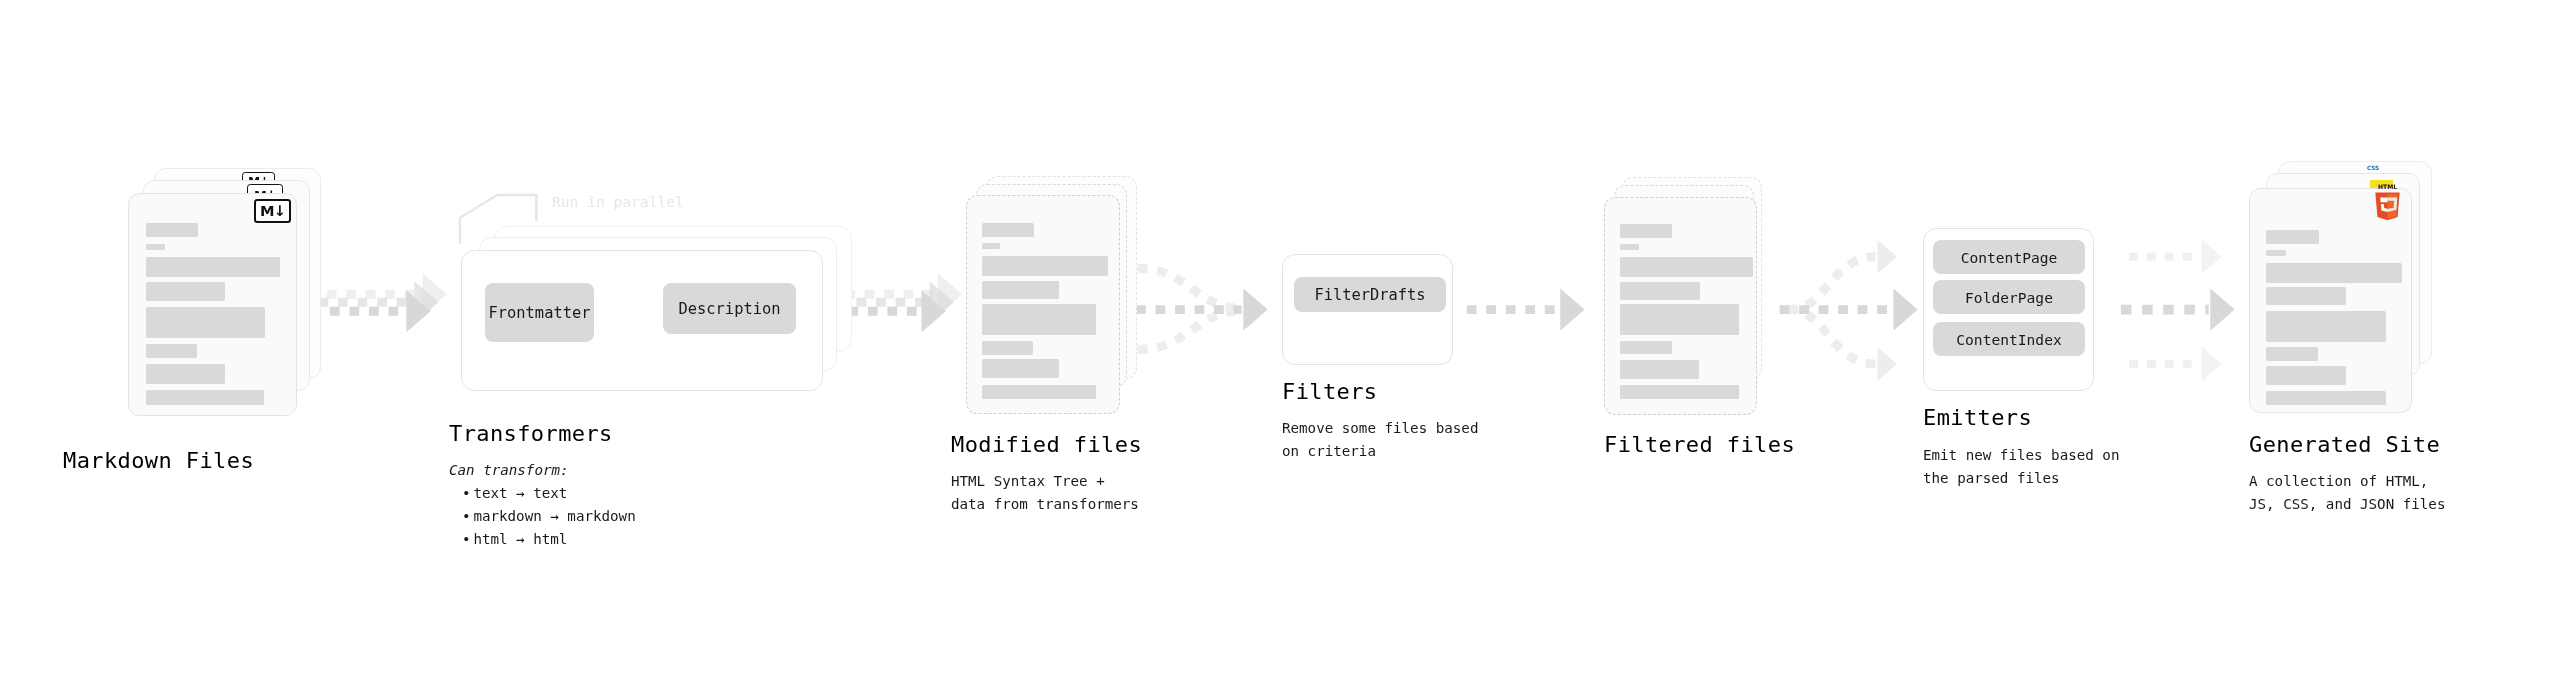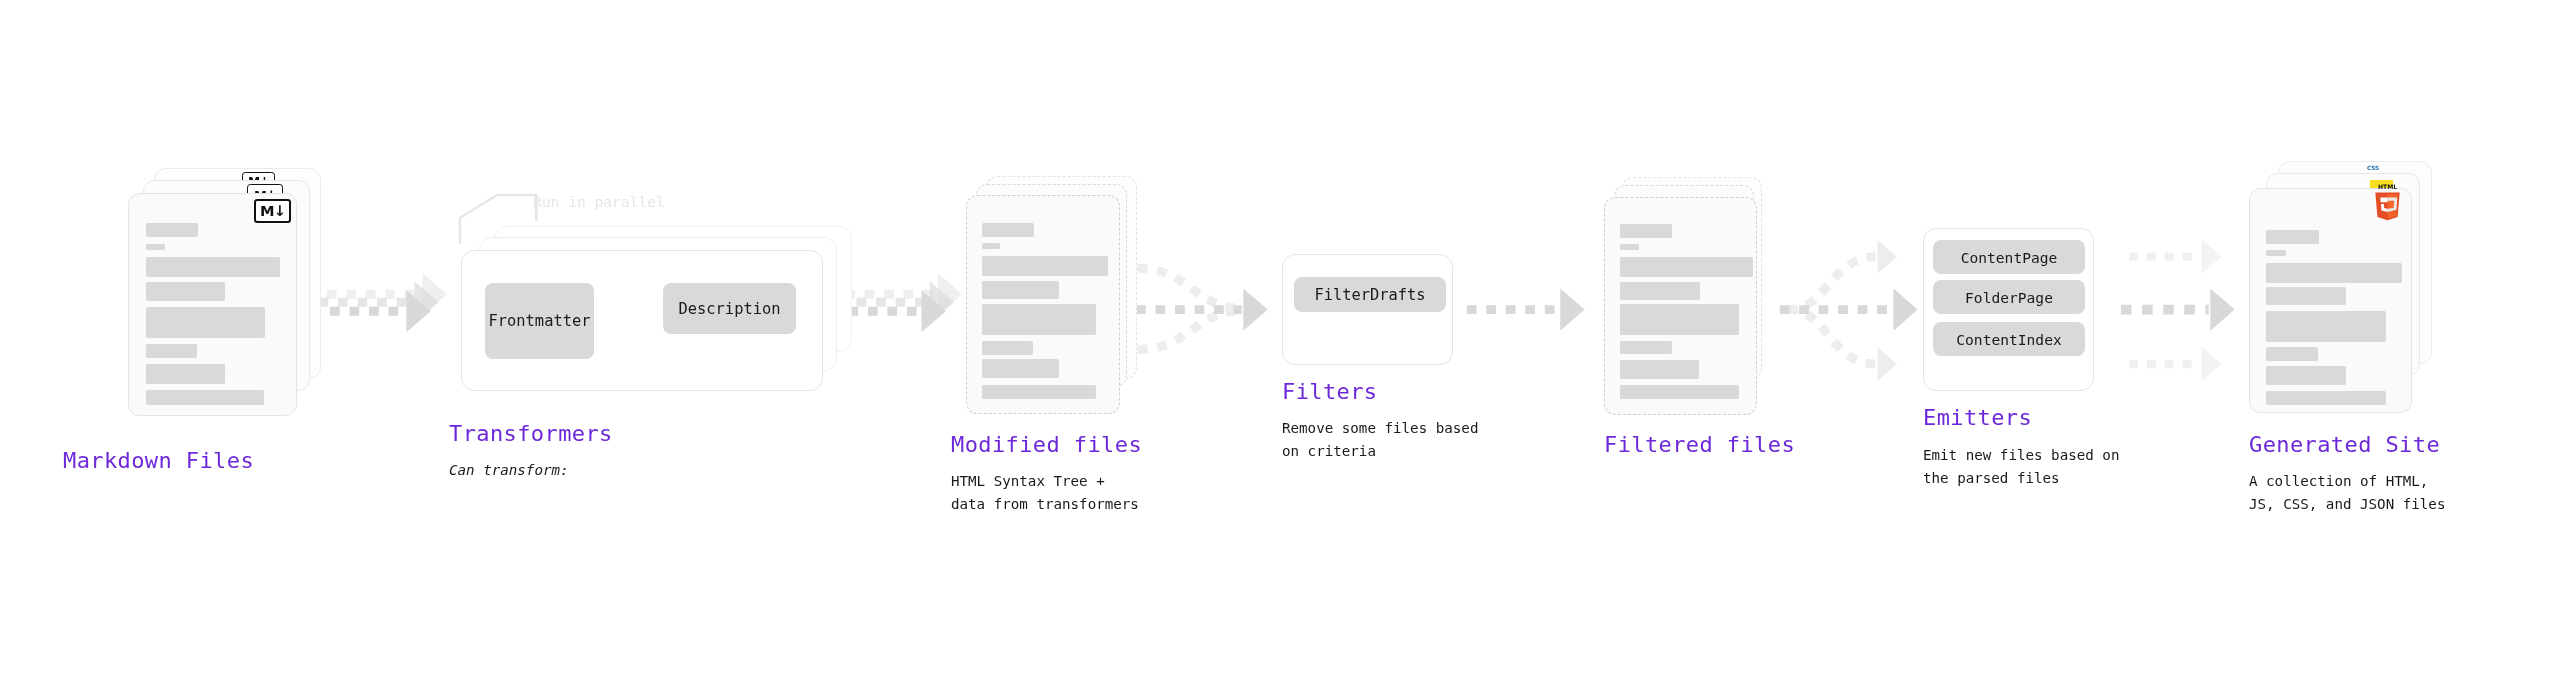--- a/index.html
+++ b/index.html
@@ -50,21 +50,21 @@
   .pill{
     position:absolute;box-sizing:border-box;
     background:#d9d9d9;border-radius:8.1px;
     display:flex;align-items:center;justify-content:center;
     color:#1a1a1a;font-size:15.4px;white-space:nowrap;
   }
   .pill.g1{background:#e4e4e4;color:transparent;}
   .pill.g2{background:#ededed;color:transparent;}
 
   
-  .title{position:absolute;color:#6d28d9;font-size:22px;white-space:nowrap;letter-spacing:0.4px;}
+  .title{position:absolute;color:#000000;font-size:22px;white-space:nowrap;letter-spacing:0.4px;}
   .sub{position:absolute;color:#1a1a1a;font-size:14.2px;line-height:1.62;white-space:pre;}
   .bullets{position:absolute;color:#1a1a1a;font-size:14.2px;line-height:1.62;}
   .bullets .hdr{white-space:nowrap;font-style:italic;}
   .bullets ul{margin:0;padding:0 0 0 13px;list-style:none;}
   .bullets li{white-space:nowrap;position:relative;padding-left:11.4px;}
   .bullets li:before{content:"\2022";position:absolute;left:0;top:0;}
   .parallel-label{position:absolute;color:#e6e6e6;font-size:14.6px;white-space:nowrap;}
 
   svg.ov{position:absolute;top:0;left:0;width:2576px;height:681px;overflow:visible;pointer-events:none;}
 </style>
@@ -184,39 +184,44 @@
       <div class="bar" style="left:17px;top:170px;width:79px;height:20.3px;"></div>
       <div class="bar" style="left:17px;top:196px;width:118px;height:14.6px;"></div>
     </div>
     <div class="md-badge" style="left:254px;top:199px;width:37px;height:23.6px;font-size:14.6px;">M↓</div>
 
     <div class="title" style="left:63px;top:448px;">Markdown Files</div>
   </div>
 
   <div>
 
-    <div class="parallel-label" style="left:533px;top:193px;">Run in parallel</div>
+    <div class="parallel-label" style="left:552px;top:193px;">Run in parallel</div>
 
     <div class="box g2" style="left:494px;top:226px;width:358px;height:126px;"></div>
     <div class="pill g2" style="left:520px;top:244px;width:99px;height:50px;">·</div>
     <div class="pill g2" style="left:681px;top:244px;width:122px;height:50px;">·</div>
 
     <div class="box g1" style="left:479px;top:237px;width:358px;height:134px;"></div>
     <div class="pill g1" style="left:504px;top:255px;width:99px;height:52px;">·</div>
     <div class="pill g1" style="left:665px;top:255px;width:122px;height:52px;">·</div>
 
     <div class="box" style="left:461px;top:250px;width:362px;height:141px;"></div>
 
-    <div class="pill" style="left:485px;top:283px;width:109px;height:76px;">Frontmatter</div>
+    <div class="pill" style="left:485px;top:283px;width:109px;height:59px;">Frontmatter</div>
     <div class="pill" style="left:663px;top:283px;width:133px;height:51px;">Description</div>
 
     <div class="title" style="left:449px;top:421px;">Transformers</div>
 
     <div class="bullets" style="left:449px;top:459px;">
       <div class="hdr">Can transform:</div>
+      <ul>
+        <li>text → text</li>
+        <li>markdown → markdown</li>
+        <li>html → html</li>
+      </ul>
     </div>
   </div>
 
   <div>
     <div class="card dashed ghost2" style="left:986px;top:176px;width:151px;height:203px;"></div>
     <div class="card dashed ghost1" style="left:976px;top:184px;width:151px;height:203px;"></div>
     <div class="card dashed" style="left:966px;top:195px;width:154px;height:219px;">
       <div class="bar" style="left:14.6px;top:27px;width:52px;height:14px;"></div>
       <div class="bar" style="left:14.6px;top:47px;width:18.7px;height:5.7px;"></div>
       <div class="bar" style="left:14.6px;top:60px;width:126px;height:19.5px;"></div>

